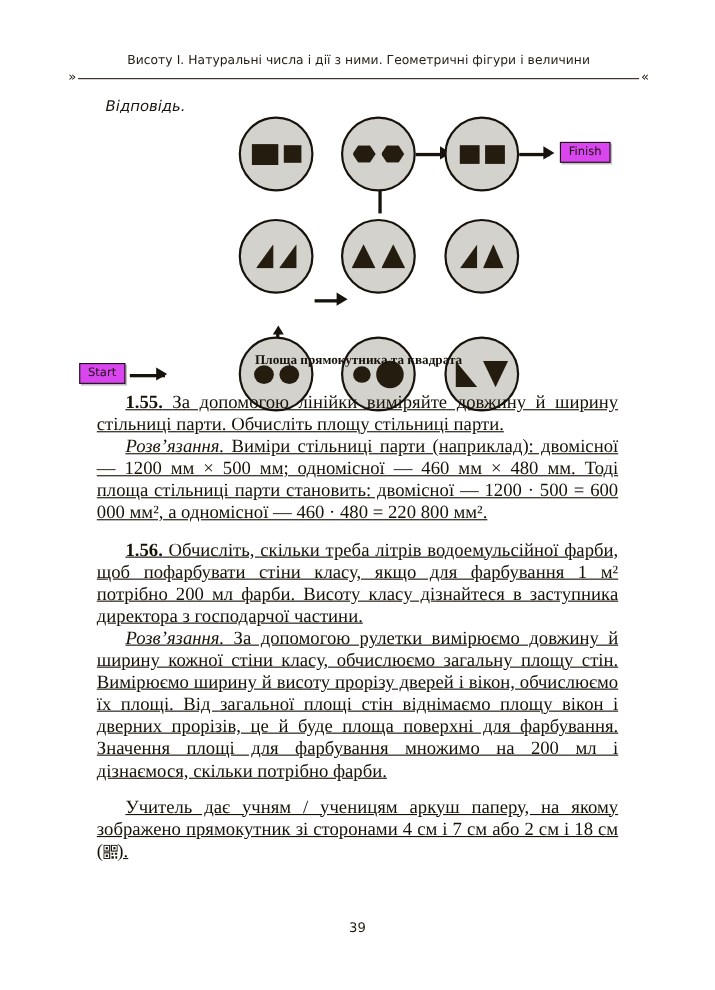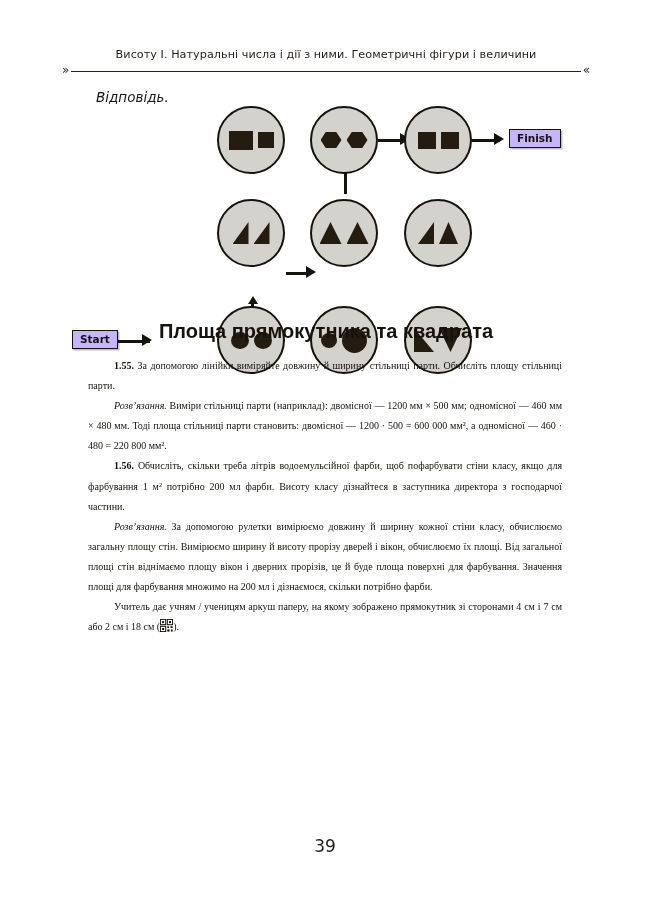--- a/index.html
+++ b/index.html
@@ -111,25 +111,25 @@
     position: absolute;
     height: 0;
     width: 0;
     border-left: 5px solid transparent;
     border-right: 5px solid transparent;
     border-bottom: 8px solid #17120c;
   }
 
   .termbox {
     position: absolute;
-    background: #c4b5fd;
+    background: #d946ef;
     border: 1.6px solid #17120c;
     font-family: "DejaVu Sans", "Liberation Sans", sans-serif;
     font-size: 10.5px;
-    font-weight: bold;
+    font-weight: normal;
     color: #17120c;
     padding: 2px 7px 3px 7px;
     box-shadow: 1.5px 1.5px 0 rgba(0,0,0,0.25);
     white-space: nowrap;
   }
 
   
   .sq { background: #251c10; }
   .hex {
     background: #251c10;
@@ -153,43 +153,44 @@
   }
   .circ { background: #251c10; border-radius: 50%; }
 
   
   .section-heading {
     position: absolute;
     left: 62px;
     top: 320px;
     width: 528px;
     text-align: center;
-    font-family: Liberation Sans, sans-serif;
+    font-family: Liberation Serif, serif;
     font-weight: bold;
-    font-size: 20px;
+    font-size: 12px;
     color: #17120c;
   }
 
   
   .body {
     position: absolute;
     left: 88px;
     top: 356px;
     width: 474px;
   }
   p.t {
     margin: 0;
-    font-size: 10px;
+    font-size: 17px;
     line-height: 20.1px;
     text-align: justify;
     text-justify: inter-word;
     color: #171208;
+    text-decoration: underline;
   }
   p.indent { text-indent: 26px; }
-  p.gap { }
+  p.gap { margin-top: 13px; }
   .lead { font-weight: bold; }
   .ital { font-style: italic; }
 
   
   .qr {
     display: inline-block;
     width: 13px;
     height: 13px;
     vertical-align: -2px;
     margin: 0 0px;
@@ -197,21 +198,21 @@
   .qr svg { display: block; }
 
   
   .folio {
     position: absolute;
     left: 0;
     top: 836px;
     width: 650px;
     text-align: center;
     font-family: "DejaVu Sans", "Liberation Sans", sans-serif;
-    font-size: 17px;
+    font-size: 12px;
     color: #231c14;
   }
 </style>
 </head>
 <body>
 
 <div class="page">
 
   <div class="runhead">
     <div class="runhead-text">Висоту I. Натуральні числа і дії з ними. Геометричні фігури і величини</div>

